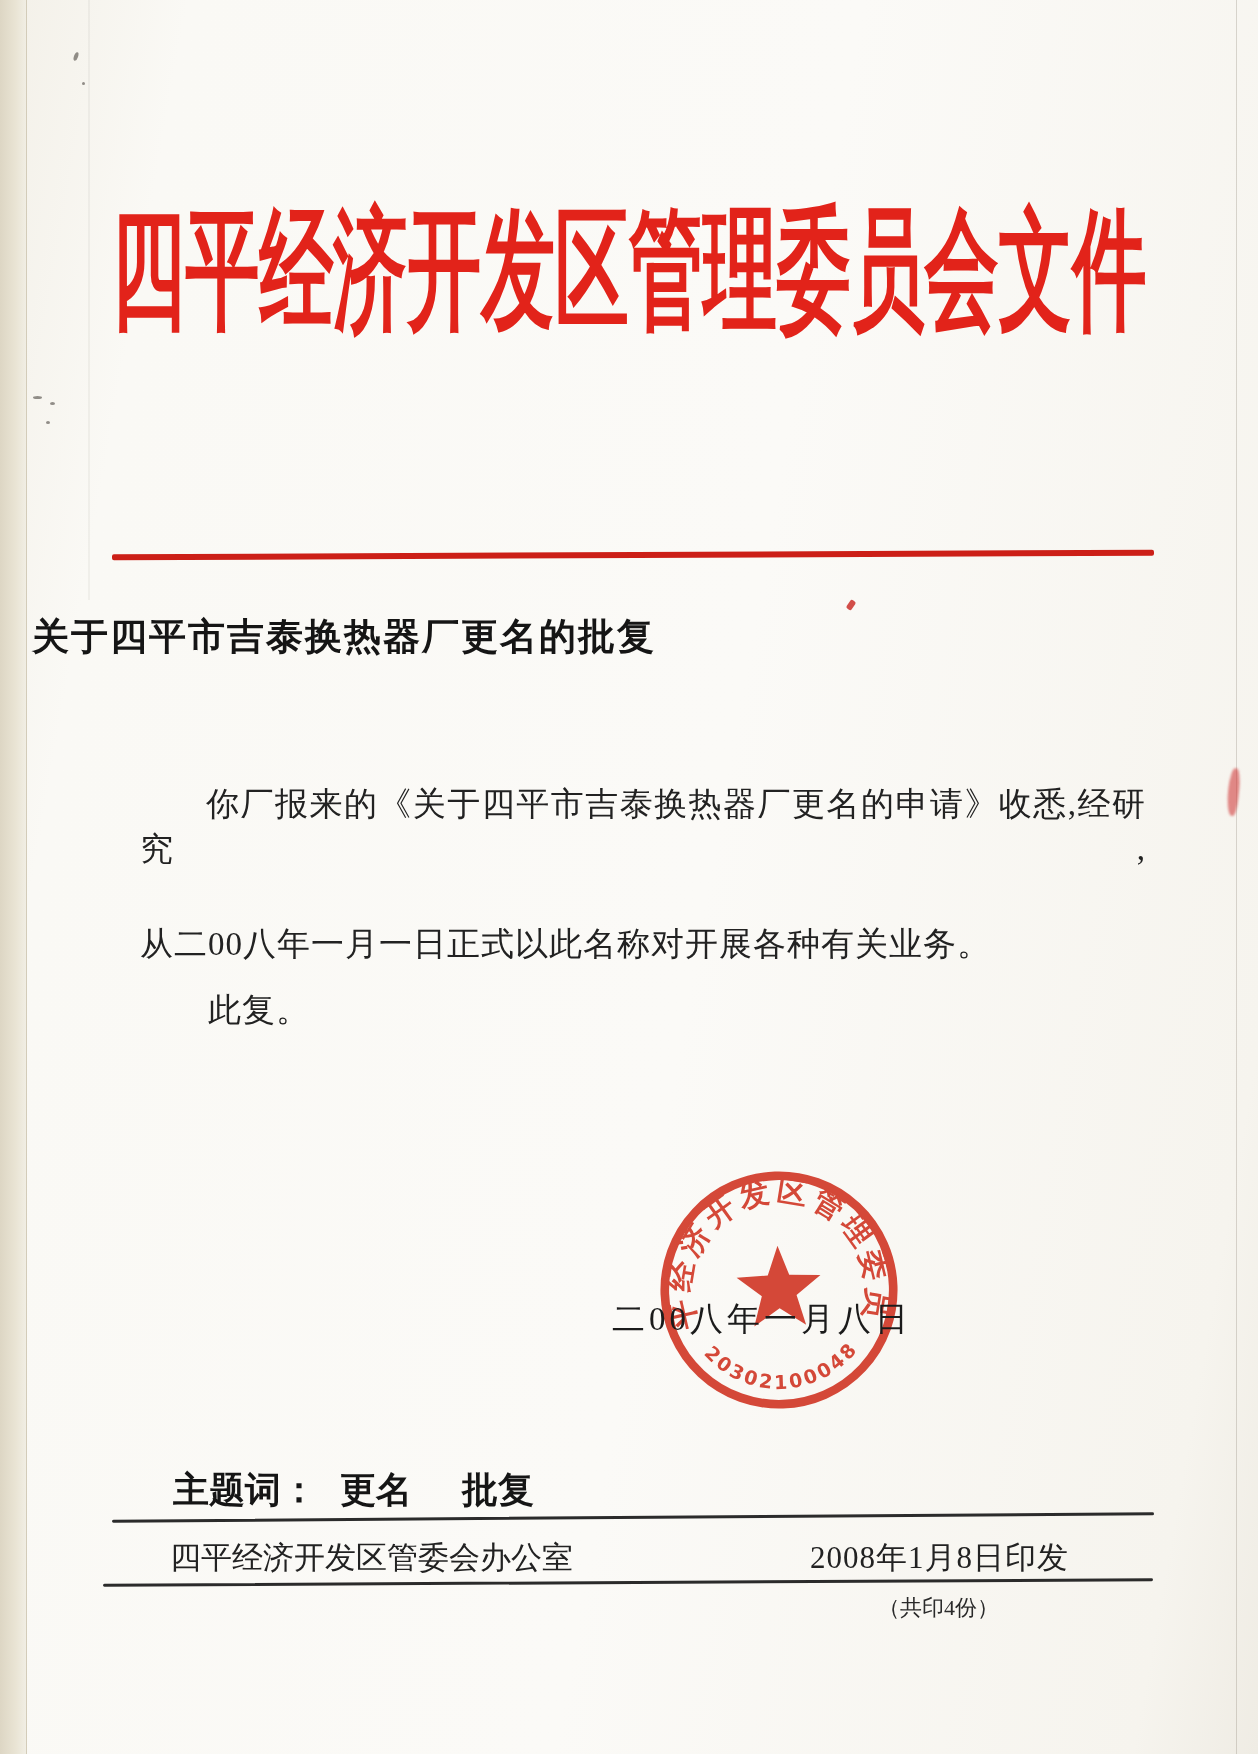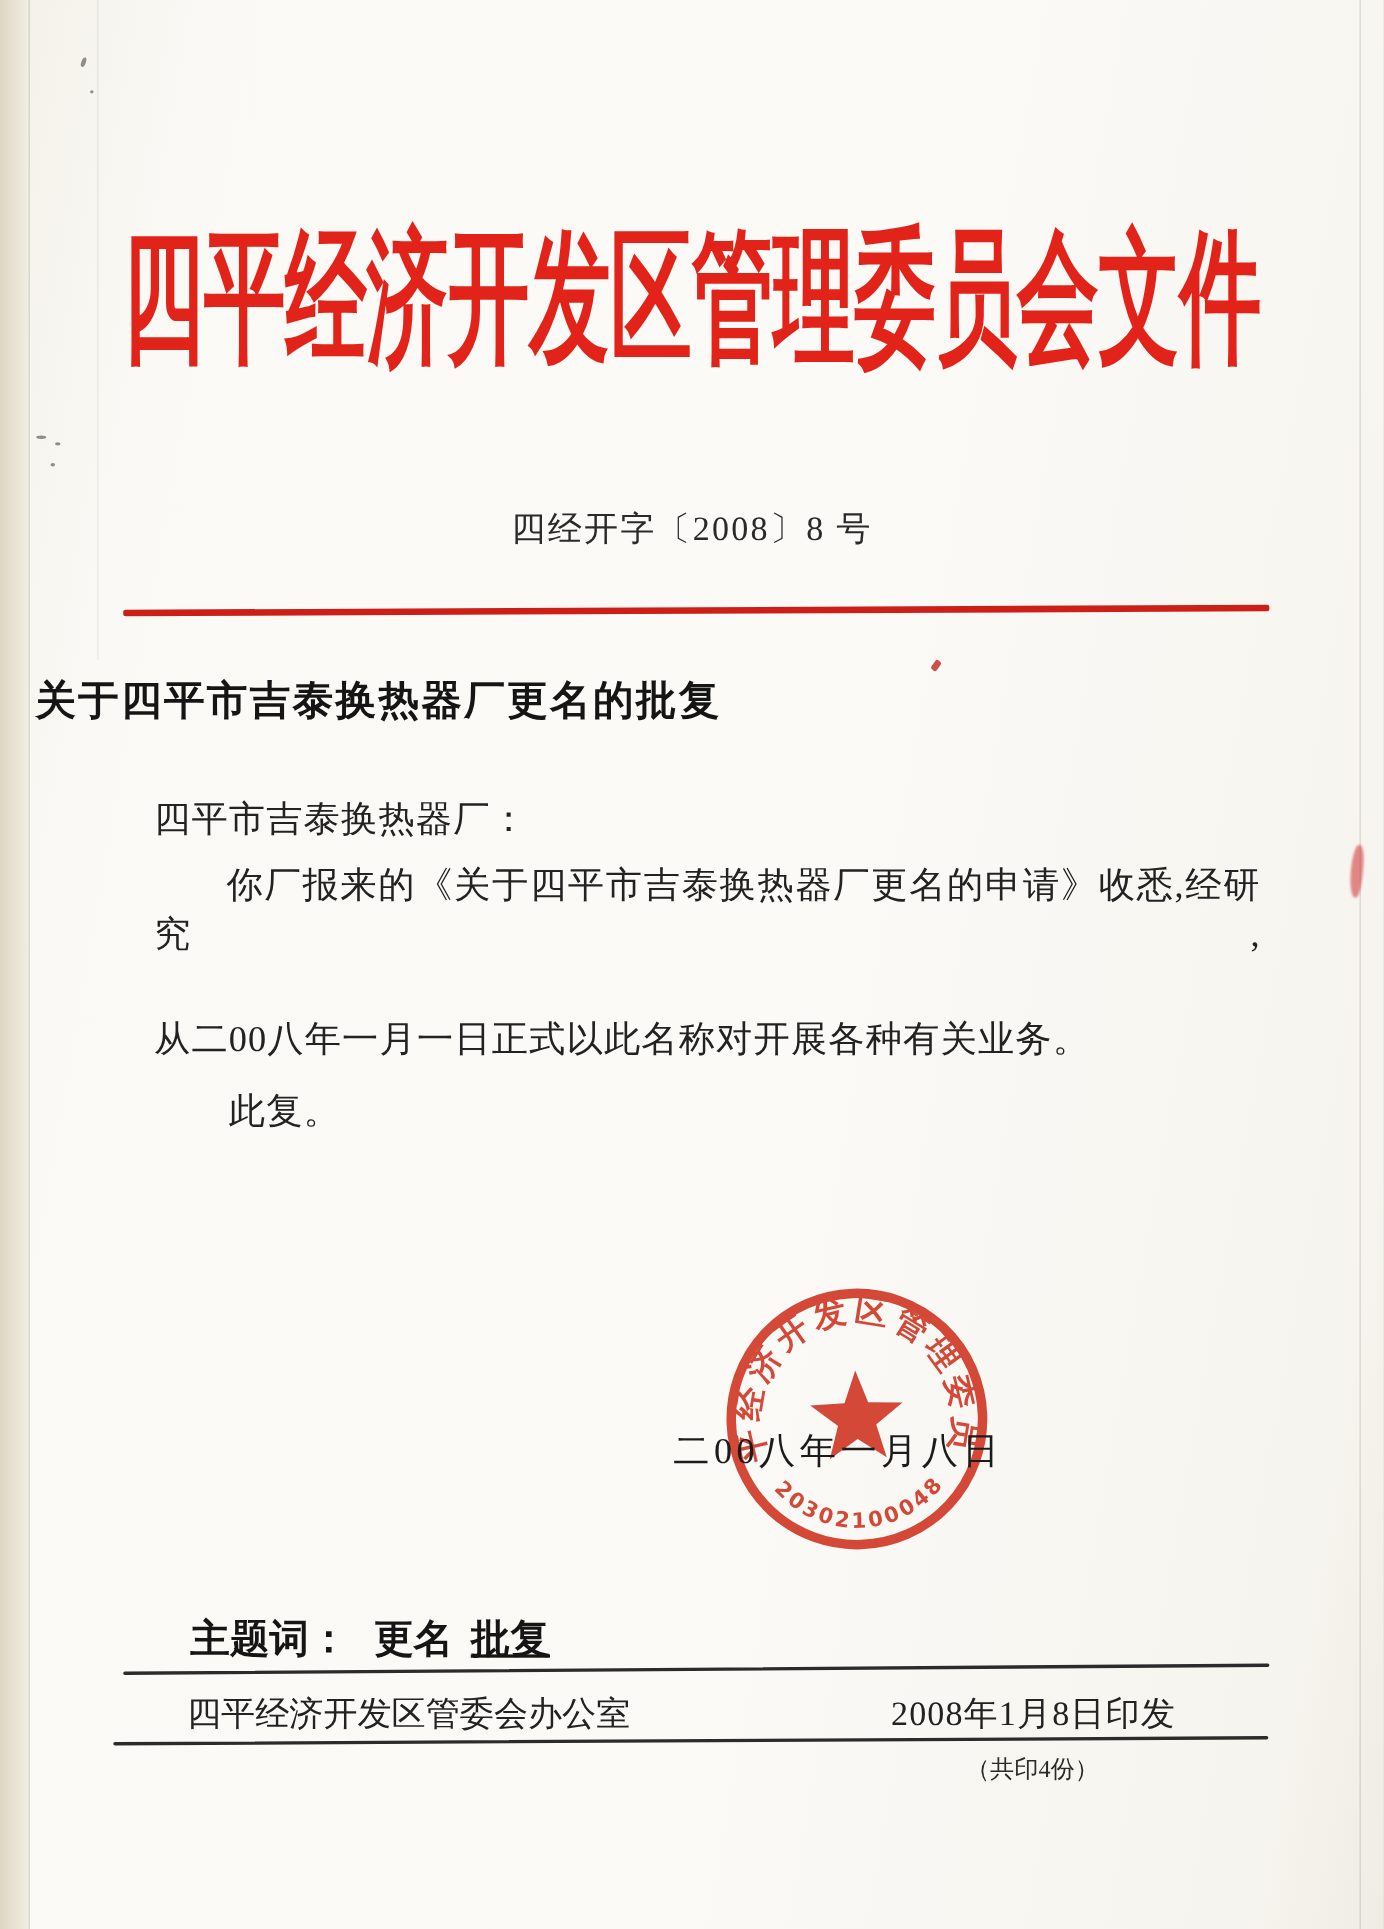--- a/index.html
+++ b/index.html
@@ -60,21 +60,21 @@
   .seal-serial{font-family:"DejaVu Sans","Liberation Sans",sans-serif;font-size:20px;font-weight:bold;
     fill:#d63a29;letter-spacing:3px;}
   .sign-date{position:absolute;left:612px;top:1297px;font-size:33px;letter-spacing:4px;
     color:#1b1b1b;z-index:6;white-space:nowrap;}
 
   
   .kw-row{position:absolute;top:1466px;left:0;width:100%;height:40px;
     font-family:"DejaVu Sans","Liberation Sans",sans-serif;font-weight:bold;font-size:36px;color:#151515;}
   .kw-label{position:absolute;left:173px;}
   .kw-1{position:absolute;left:340px;}
-  .kw-2{position:absolute;left:428px;text-decoration:underline;}
+  .kw-2{position:absolute;left:462px;}
   .issuer-row{position:absolute;top:1537px;left:0;width:100%;font-size:31px;color:#222;}
   .issuer{position:absolute;left:170px;}
   .print-date{position:absolute;left:810px;letter-spacing:1px;}
   .copies{position:absolute;top:1593px;left:878px;font-size:22px;color:#2a2a2a;}
 </style>
 </head>
 <body>
 
 <div class="page">
 
@@ -86,27 +86,25 @@
   <div class="speck" style="left:33px;top:396px;width:9px;height:3px;"></div>
   <div class="speck" style="left:50px;top:402px;width:5px;height:3px;"></div>
   <div class="speck" style="left:46px;top:421px;width:4px;height:3px;"></div>
   <div class="red-smudge"></div>
   <div class="red-tick"></div>
 
   <div class="banner">
     <span>四平经济开发区管理委员会文件</span>
   </div>
 
-  <div class="doc-number">四经开字〔2008〕8 号</div>
 
   <div class="rule rule-red"></div>
 
   <div class="doc-title">关于四平市吉泰换热器厂更名的批复</div>
 
-  <div class="bline salutation">四平市吉泰换热器厂：</div>
   <div class="bline just l2">你厂报来的《关于四平市吉泰换热器厂更名的申请》收悉,经研究,</div>
   <div class="bline l4">从二00八年一月一日正式以此名称对开展各种有关业务。</div>
   <div class="bline closing">此复。</div>
 
   <svg class="seal" viewBox="-150 -150 300 300" aria-hidden="true">
     <defs>
       <path id="ringPath" d="M -83.4,38.9 A 92 92 0 1 1 83.4,38.9" fill="none"></path>
       <path id="serialPath" d="M -84.4,59.1 A 103 103 0 0 0 84.4,59.1" fill="none"></path>
     </defs>
     <circle r="119" fill="none" stroke="#d63a29" stroke-width="9"></circle>

